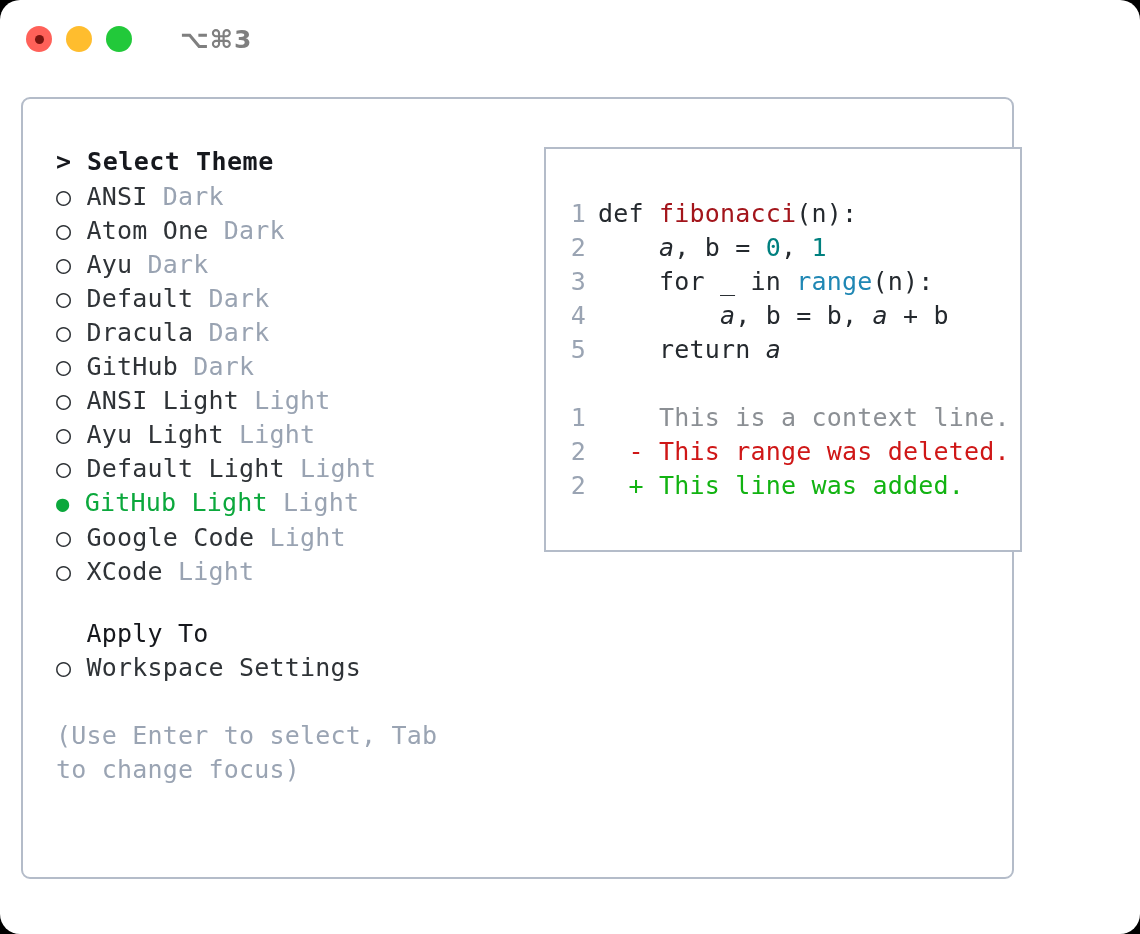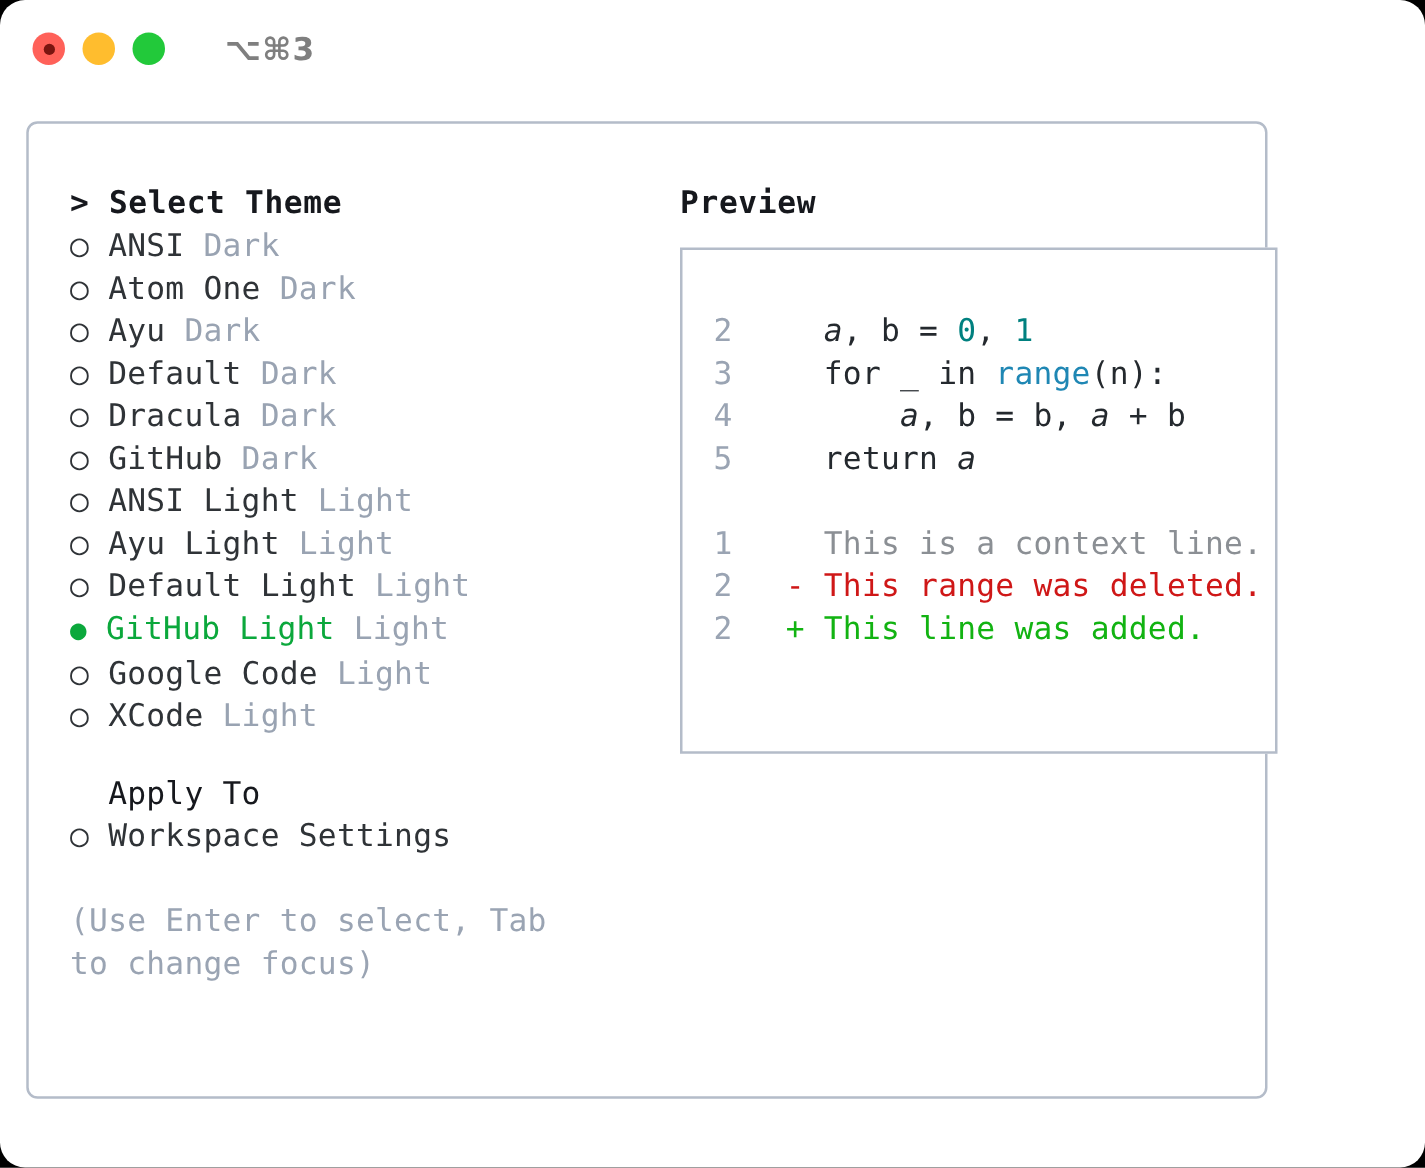--- a/index.html
+++ b/index.html
@@ -228,24 +228,24 @@
         <div class="section-head">  Apply To</div>
 
         <div id="apply-list">
             <div class="opt"><span class="bullet">○</span><span class="opt-label"> Workspace Settings</span></div>
           </div>
 
         <div class="hint">(Use Enter to select, Tab to change focus)</div>
       </div>
 
       <div class="col-right">
-        <div class="preview-head">Preview</div>
 
         <div class="preview-box">
           <div id="code-sample">
+              <div class="code-line"><span class="ln">1</span><span class="tok-plain">def </span><span class="tok-fn">fibonacci</span><span class="tok-plain">(n):</span></div>
               <div class="code-line"><span class="ln">2</span><span class="tok-plain">    </span><span class="tok-var">a</span><span class="tok-plain">, b = </span><span class="tok-num">0</span><span class="tok-plain">, </span><span class="tok-num">1</span></div>
               <div class="code-line"><span class="ln">3</span><span class="tok-plain">    for _ in </span><span class="tok-call">range</span><span class="tok-plain">(n):</span></div>
               <div class="code-line"><span class="ln">4</span><span class="tok-plain">        </span><span class="tok-var">a</span><span class="tok-plain">, b = b, </span><span class="tok-var">a</span><span class="tok-plain"> + b</span></div>
               <div class="code-line"><span class="ln">5</span><span class="tok-plain">    return </span><span class="tok-var">a</span></div>
             </div>
           <div class="diff-block" id="diff-sample">
               <div class="code-line"><span class="ln">1</span><span class="diff-ctx">   </span><span class="diff-ctx"> This is a context line.</span></div>
               <div class="code-line"><span class="ln">2</span><span class="diff-del">  -</span><span class="diff-del"> This range was deleted.</span></div>
               <div class="code-line"><span class="ln">2</span><span class="diff-add">  +</span><span class="diff-add"> This line was added.</span></div>
             </div>

